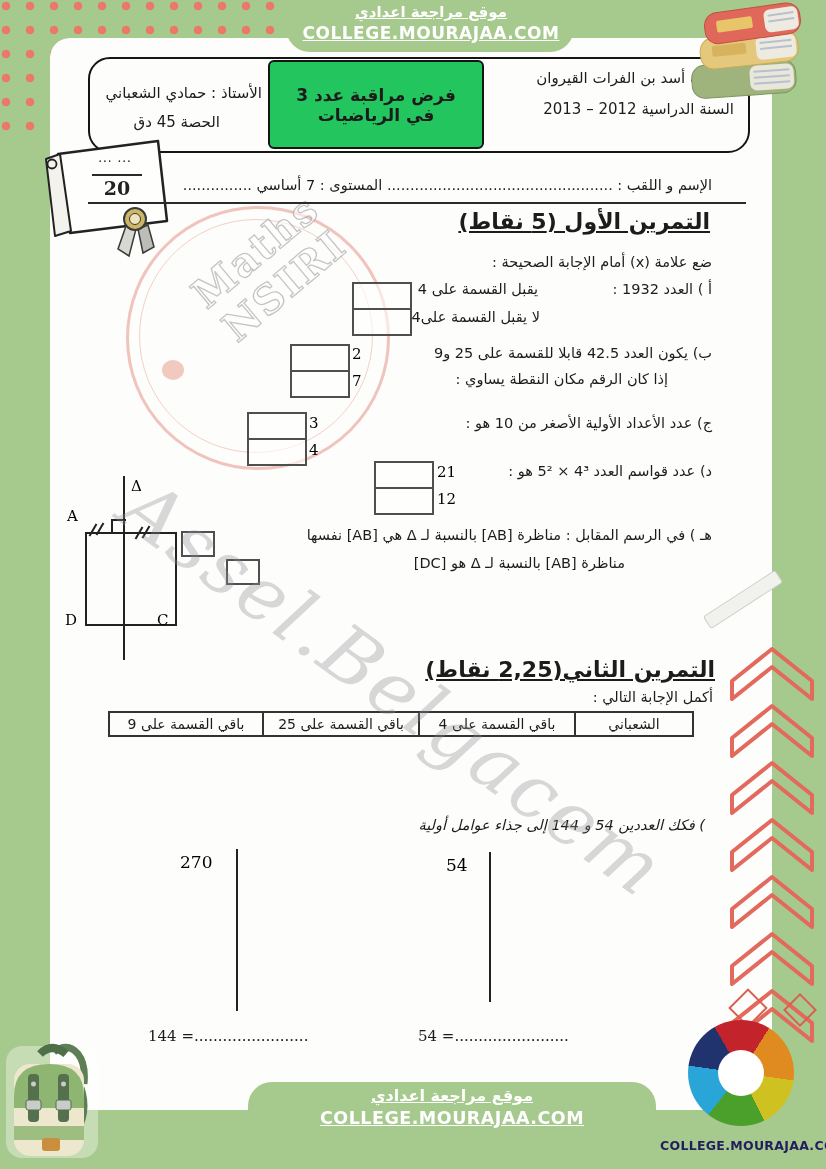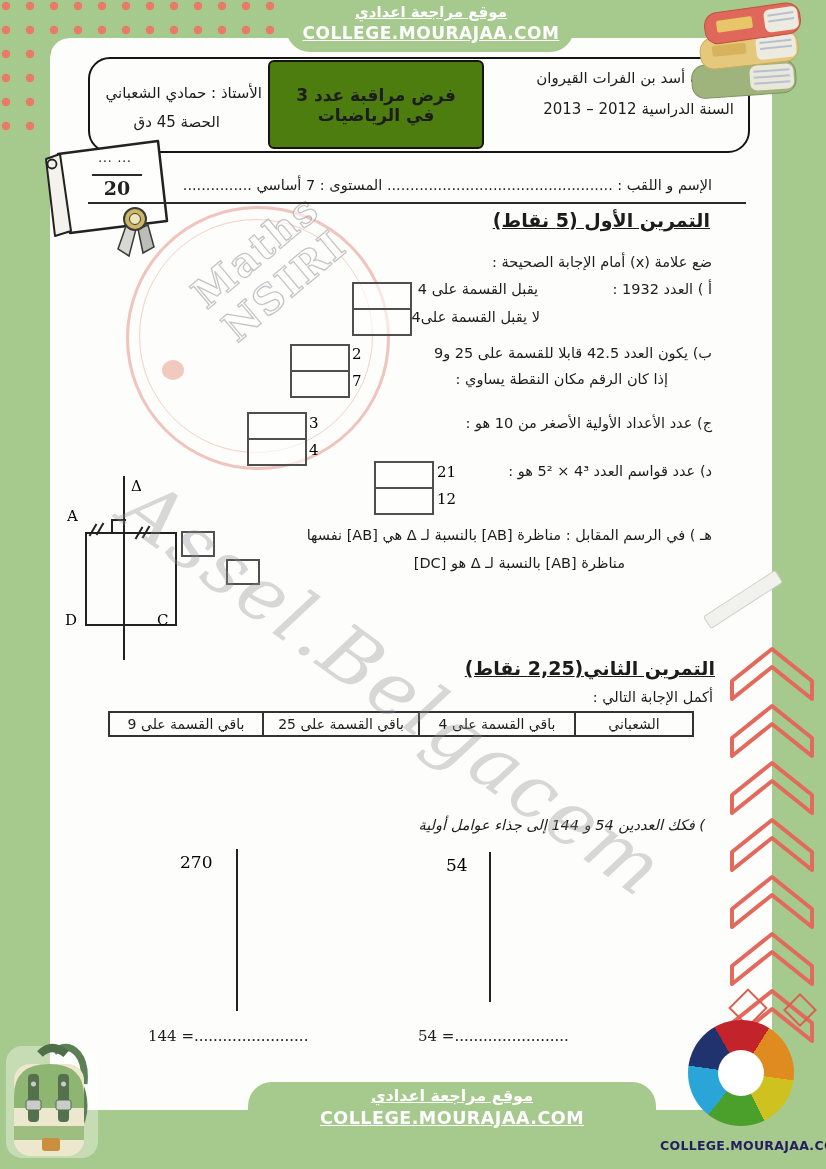--- a/index.html
+++ b/index.html
@@ -1,21 +1,21 @@
 <!DOCTYPE html>
 <html lang="ar"><head>
 <meta charset="utf-8">
 <style>
   html,body{margin:0;padding:0;}
   #page{position:relative;width:826px;height:1169px;background:#a6c98d;overflow:hidden;
         font-family:"DejaVu Sans",sans-serif;}
   .abs{position:absolute;}
   .ar{direction:rtl;white-space:nowrap;color:#1c1c1c;font-size:14.5px;}
   .ltr{direction:ltr;white-space:nowrap;color:#1c1c1c;}
-  .extitle{font-weight:bold;font-size:19px;text-decoration:underline;}
+  .extitle{font-weight:bold;font-size:22px;text-decoration:underline;}
   .banner-line{color:#fff;font-weight:bold;text-decoration:underline;text-align:center;direction:rtl;}
   .banner-url{color:#fff;font-weight:bold;text-decoration:underline;text-align:center;letter-spacing:.5px;}
   .paper{background:#fdfdfb;border-radius:20px;}
   .band{background:#a6c98d;}
   .dotsbg{background-image:radial-gradient(circle at 6px 6px,#e87a67 4px,transparent 4.6px);
           background-size:24px 24px;}
   .pair{border:2px solid #4f4f4f;width:56px;height:50px;background:rgba(255,255,255,.6);}
   .pair .half{height:24px;}
   .pair .half:first-child{border-bottom:2px solid #4f4f4f;}
   .box-sm{width:30px;height:22px;border:2px solid #4f4f4f;background:rgba(255,255,255,.6);}
@@ -58,21 +58,21 @@
   <div class="abs stamp-circle-in" style="left:139px;top:219px;width:232px;height:232px;"></div>
   <div class="abs stamp-text" style="left:168px;top:224px;width:204px;">
     <div>Maths</div>
     <div>NSIRI</div>
   </div>
   <div class="abs" style="left:162px;top:360px;width:22px;height:20px;border-radius:50%;background:rgba(232,150,132,.5);"></div>
 
   <div class="abs" style="left:88px;top:57px;width:658px;height:92px;border:2.5px solid #151515;border-radius:22px;"></div>
   <div class="abs ar" style="right:92px;top:69px;font-size:15px;">إعدادية أسد بن الفرات القيروان</div>
   <div class="abs ar" style="right:92px;top:100px;font-size:15px;">السنة الدراسية  2012 – 2013</div>
-  <div class="abs" style="left:268px;top:60px;width:212px;height:85px;border:2.5px solid #151515;border-radius:6px;background:#4d7c0f;
+  <div class="abs" style="left:268px;top:60px;width:212px;height:85px;border:2.5px solid #151515;border-radius:6px;background:#22c55e;
        display:flex;flex-direction:column;justify-content:center;align-items:center;">
     <div class="ar" style="font-weight:bold;font-size:17px;">فرض مراقبة عدد 3</div>
     <div class="ar" style="font-weight:bold;font-size:17px;">في الرياضيات</div>
   </div>
   <div class="abs ar" style="right:564px;top:84px;font-size:15px;">الأستاذ : حمادي الشعباني</div>
   <div class="abs ar" style="right:606px;top:113px;font-size:15px;">الحصة 45 دق</div>
 
   <svg class="abs" style="left:40px;top:132px;" width="140" height="135" viewBox="0 0 140 135">
     <polygon points="18,22 118,9 127,89 30,101" fill="#fefefc" stroke="#222" stroke-width="2.5" stroke-linejoin="round"></polygon>
     <polygon points="6,27 20,22 31,99 15,104" fill="#f3f2ec" stroke="#222" stroke-width="2" stroke-linejoin="round"></polygon>

